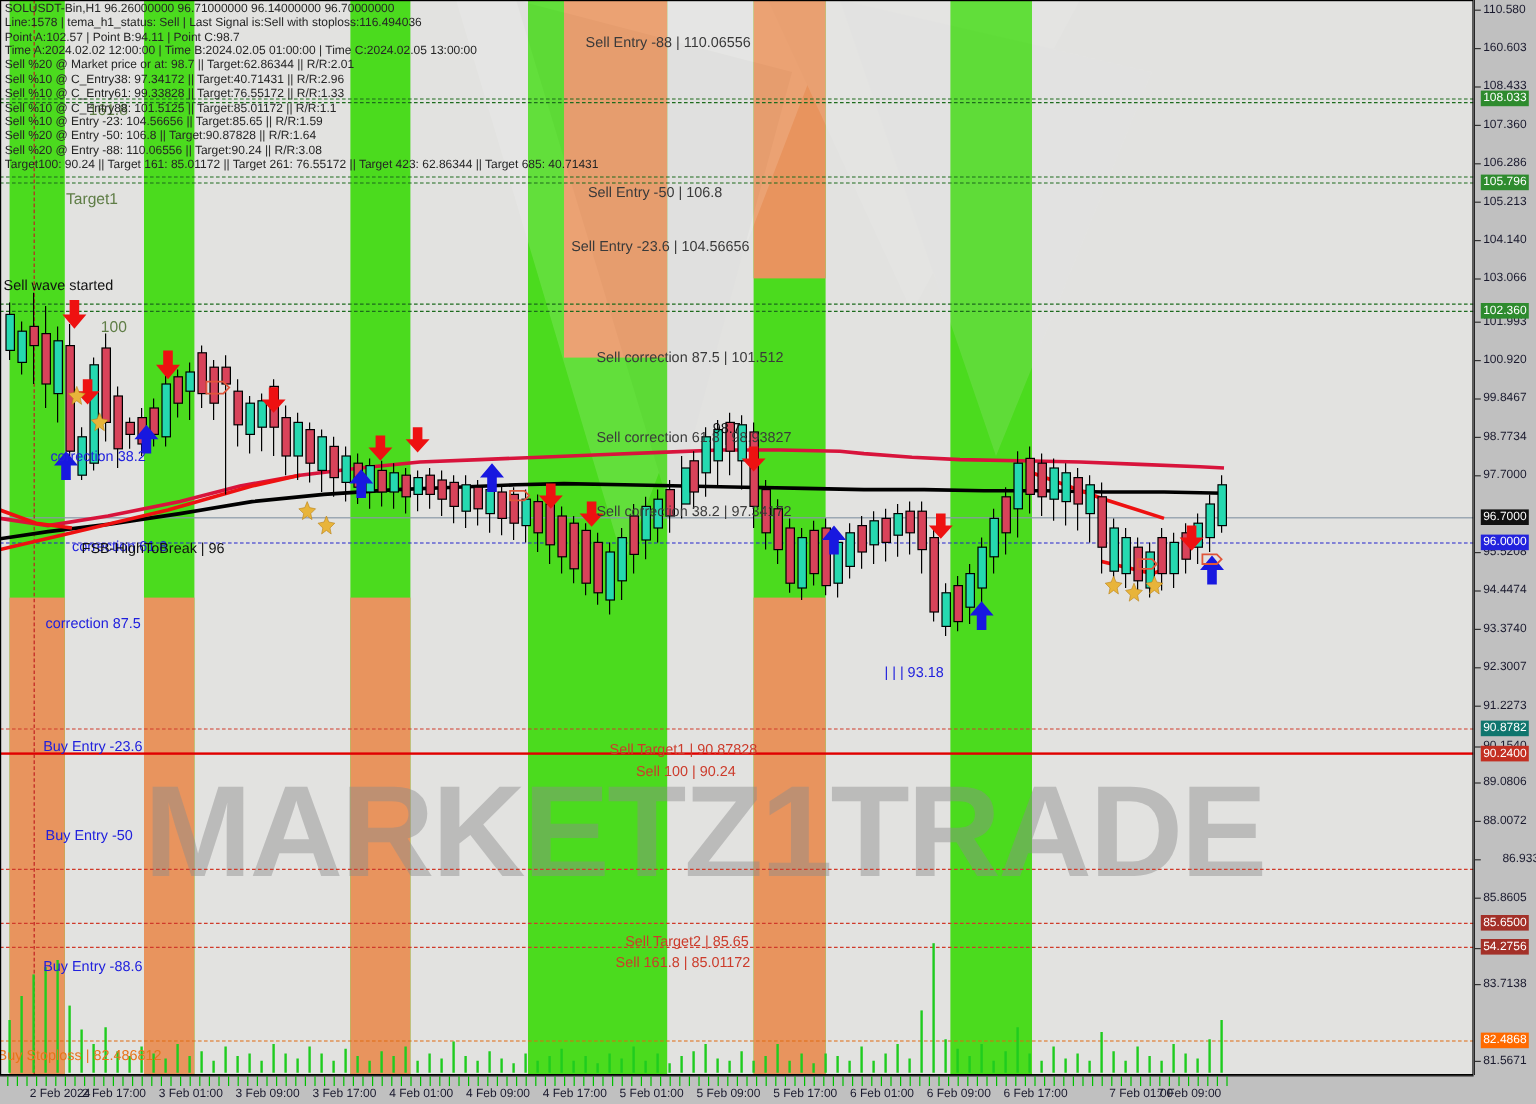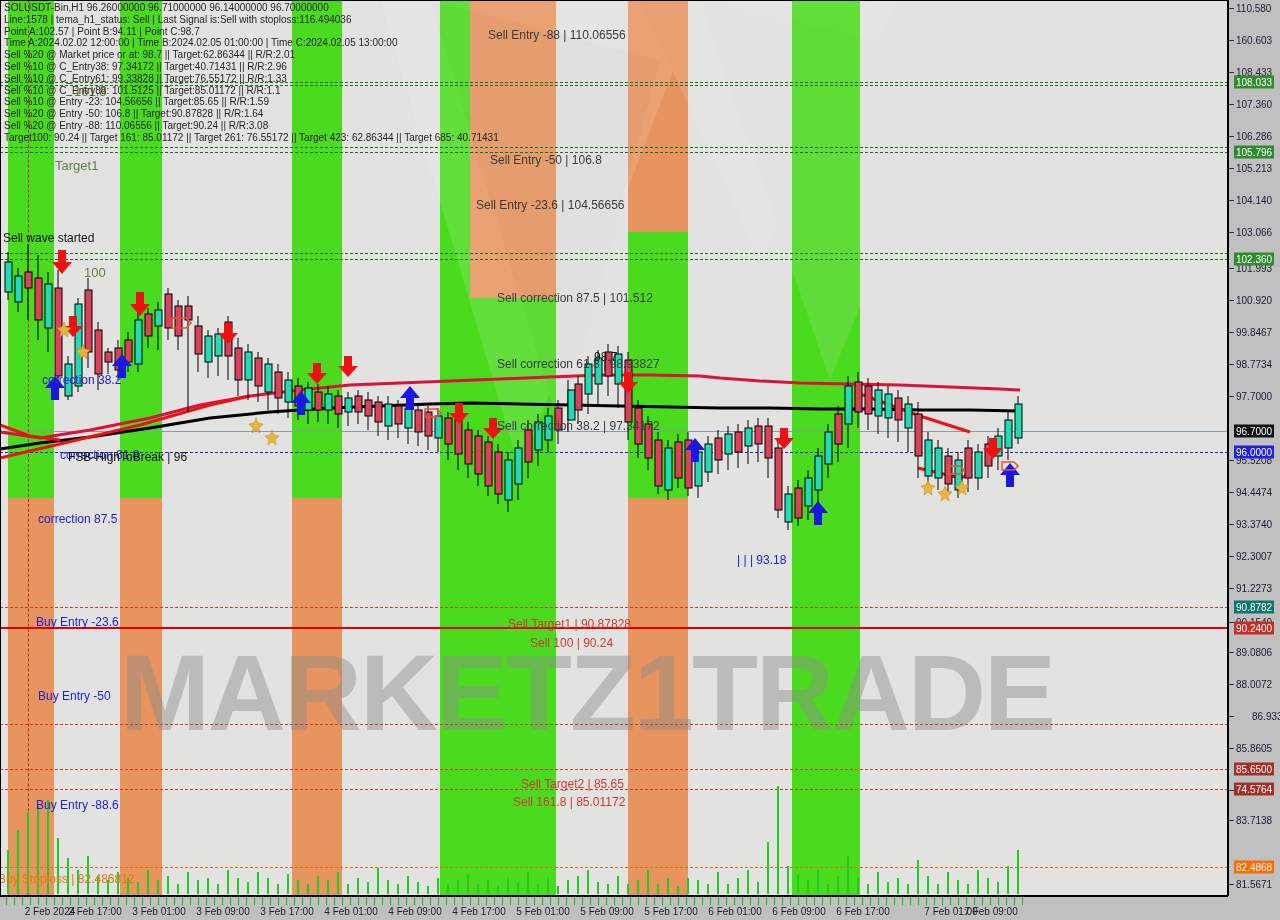--- a/index.html
+++ b/index.html
@@ -575,21 +575,21 @@
       <div class="ytick" style="top: 884px;"></div>
       <div class="ylab" style="top: 884px;">81.5671</div>
       <div class="ybox" style="top: 82px; background: rgb(46, 139, 46);">108.033</div>
       <div class="ybox" style="top: 152px; background: rgb(46, 139, 46);">105.796</div>
       <div class="ybox" style="top: 259px; background: rgb(46, 139, 46);">102.360</div>
       <div class="ybox" style="top: 431px; background: rgb(17, 17, 17);">96.7000</div>
       <div class="ybox" style="top: 452px; background: rgb(34, 34, 221);">96.0000</div>
       <div class="ybox" style="top: 607px; background: #0f766e;">90.8782</div>
       <div class="ybox" style="top: 628px; background: rgb(195, 47, 34);">90.2400</div>
       <div class="ybox" style="top: 769px; background: rgb(163, 48, 40);">85.6500</div>
-      <div class="ybox" style="top: 789px; background: rgb(163, 48, 40);">74.5764</div>
+      <div class="ybox" style="top: 789px; background: rgb(163, 48, 40);">54.2756</div>
       <div class="ybox" style="top: 867px; background: rgb(255, 106, 0);">82.4868</div>
     </div>
 
   <div id="xaxis">
     <div id="xaxisline"></div>
   <div class="xtick" style="left: 6px;"></div>
       <div class="xtick" style="left: 14px;"></div>
       <div class="xtick" style="left: 22px;"></div>
       <div class="xtick" style="left: 30px;"></div>
       <div class="xtick" style="left: 38px;"></div>

